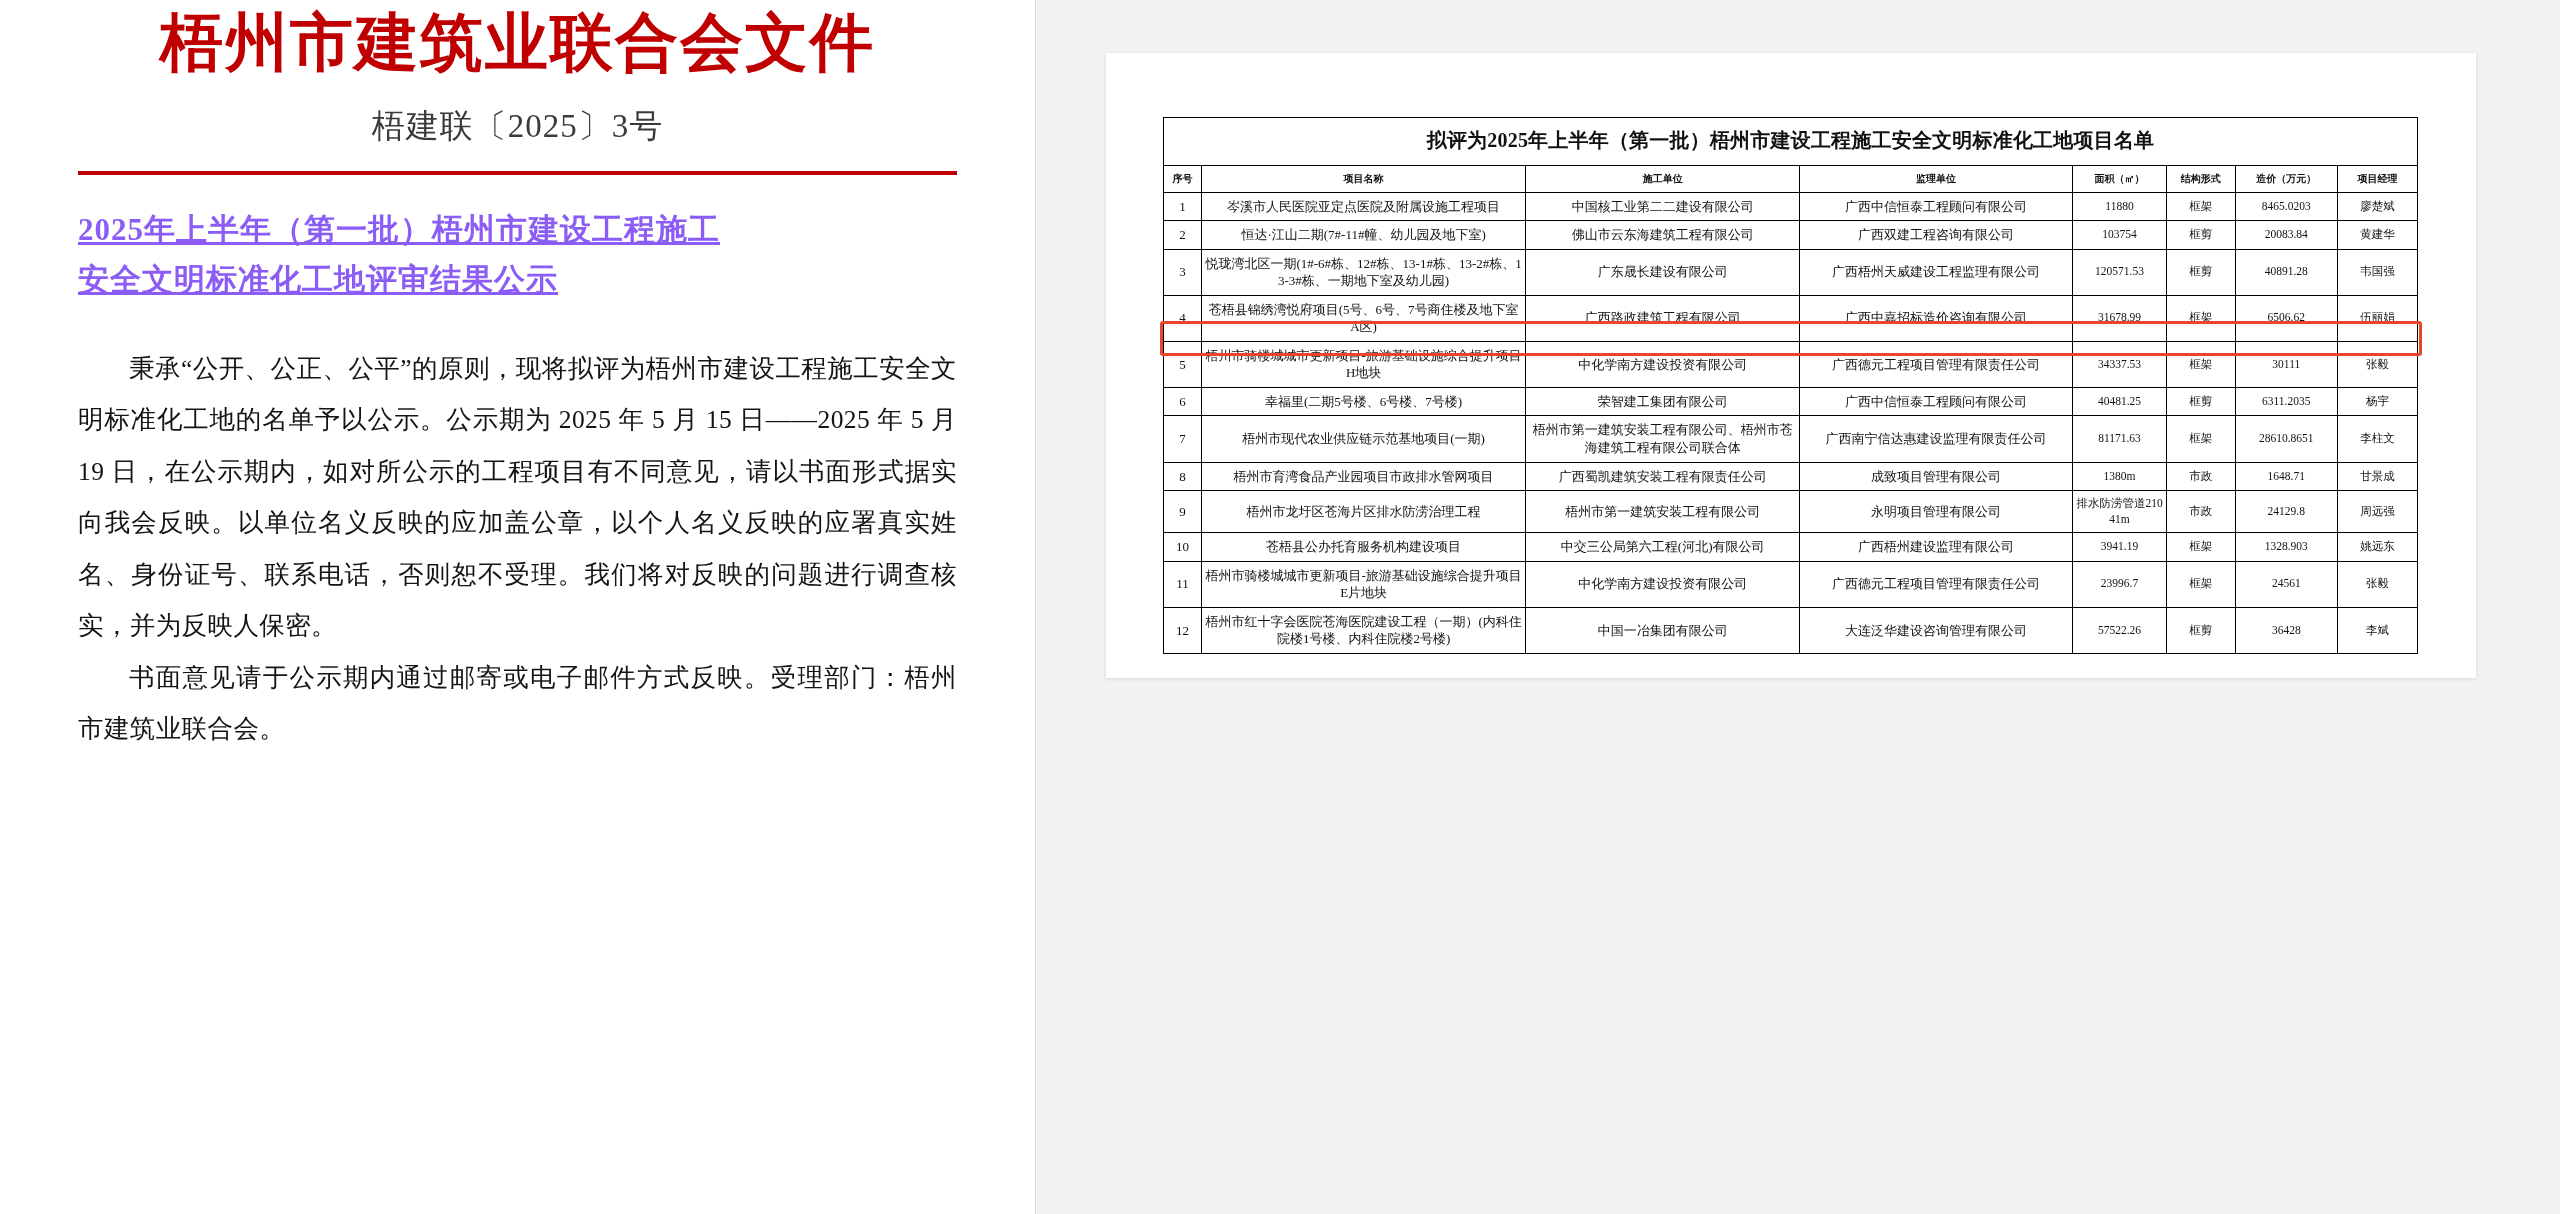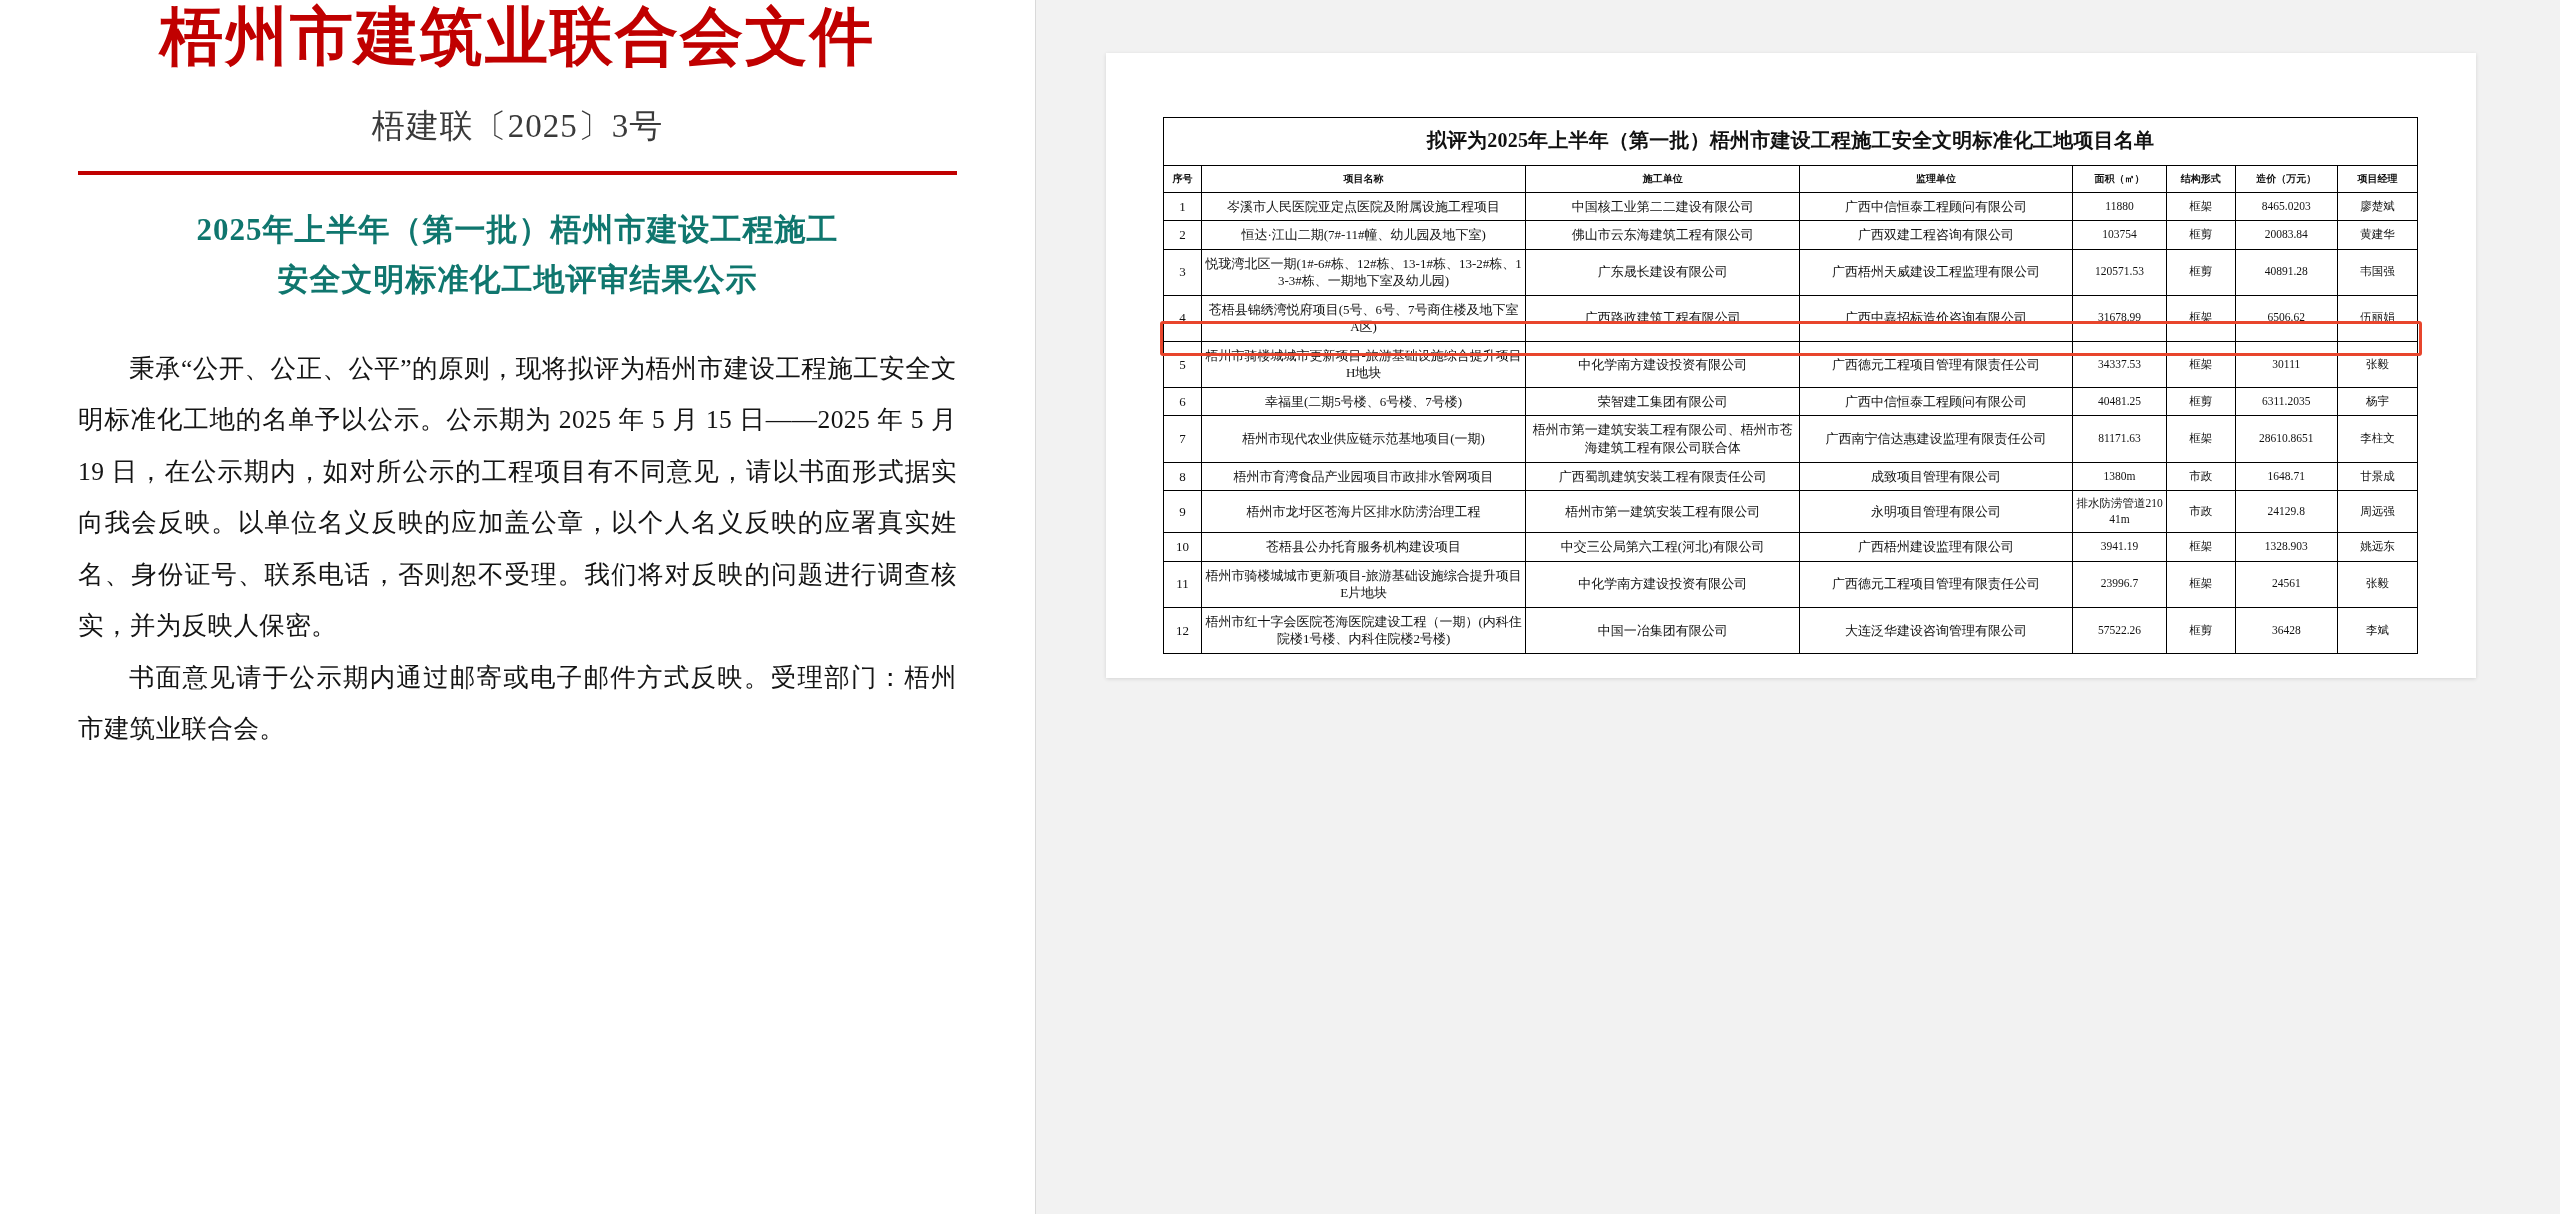--- a/index.html
+++ b/index.html
@@ -25,48 +25,48 @@
     background: #ffffff;
     position: relative;
     padding: 0 78px;
     border-right: 1px solid #d9d9d9;
     overflow: hidden;
   }
   .doc-title {
     margin-top: 6px;
     text-align: center;
     color: #c00000;
-    font-family: Liberation Mono, monospace;
+    font-family: Liberation Sans, sans-serif;
     font-weight: bold;
     font-size: 63px;
     letter-spacing: 2px;
     line-height: 1.15;
     white-space: nowrap;
   }
   .doc-number {
     text-align: center;
     font-size: 33px;
     color: #3a3a3a;
     margin-top: 26px;
     letter-spacing: 1px;
   }
   .red-rule {
     margin: 22px 0 0 0;
     height: 4px;
     background: #c00000;
     width: 100%;
   }
   .doc-subtitle {
-    text-align: center;
     font-weight: bold;
     font-size: 31px;
     line-height: 1.6;
     margin-top: 30px;
-    color: #0f766e;
+    color: #8b5cf6;
     letter-spacing: 1px;
+    text-decoration: underline;
   }
   .doc-body {
     margin-top: 38px;
     font-size: 25.5px;
     line-height: 2.02;
     color: #141414;
     letter-spacing: 0.4px;
     text-align: justify;
   }
   .doc-body p { margin: 0; }

